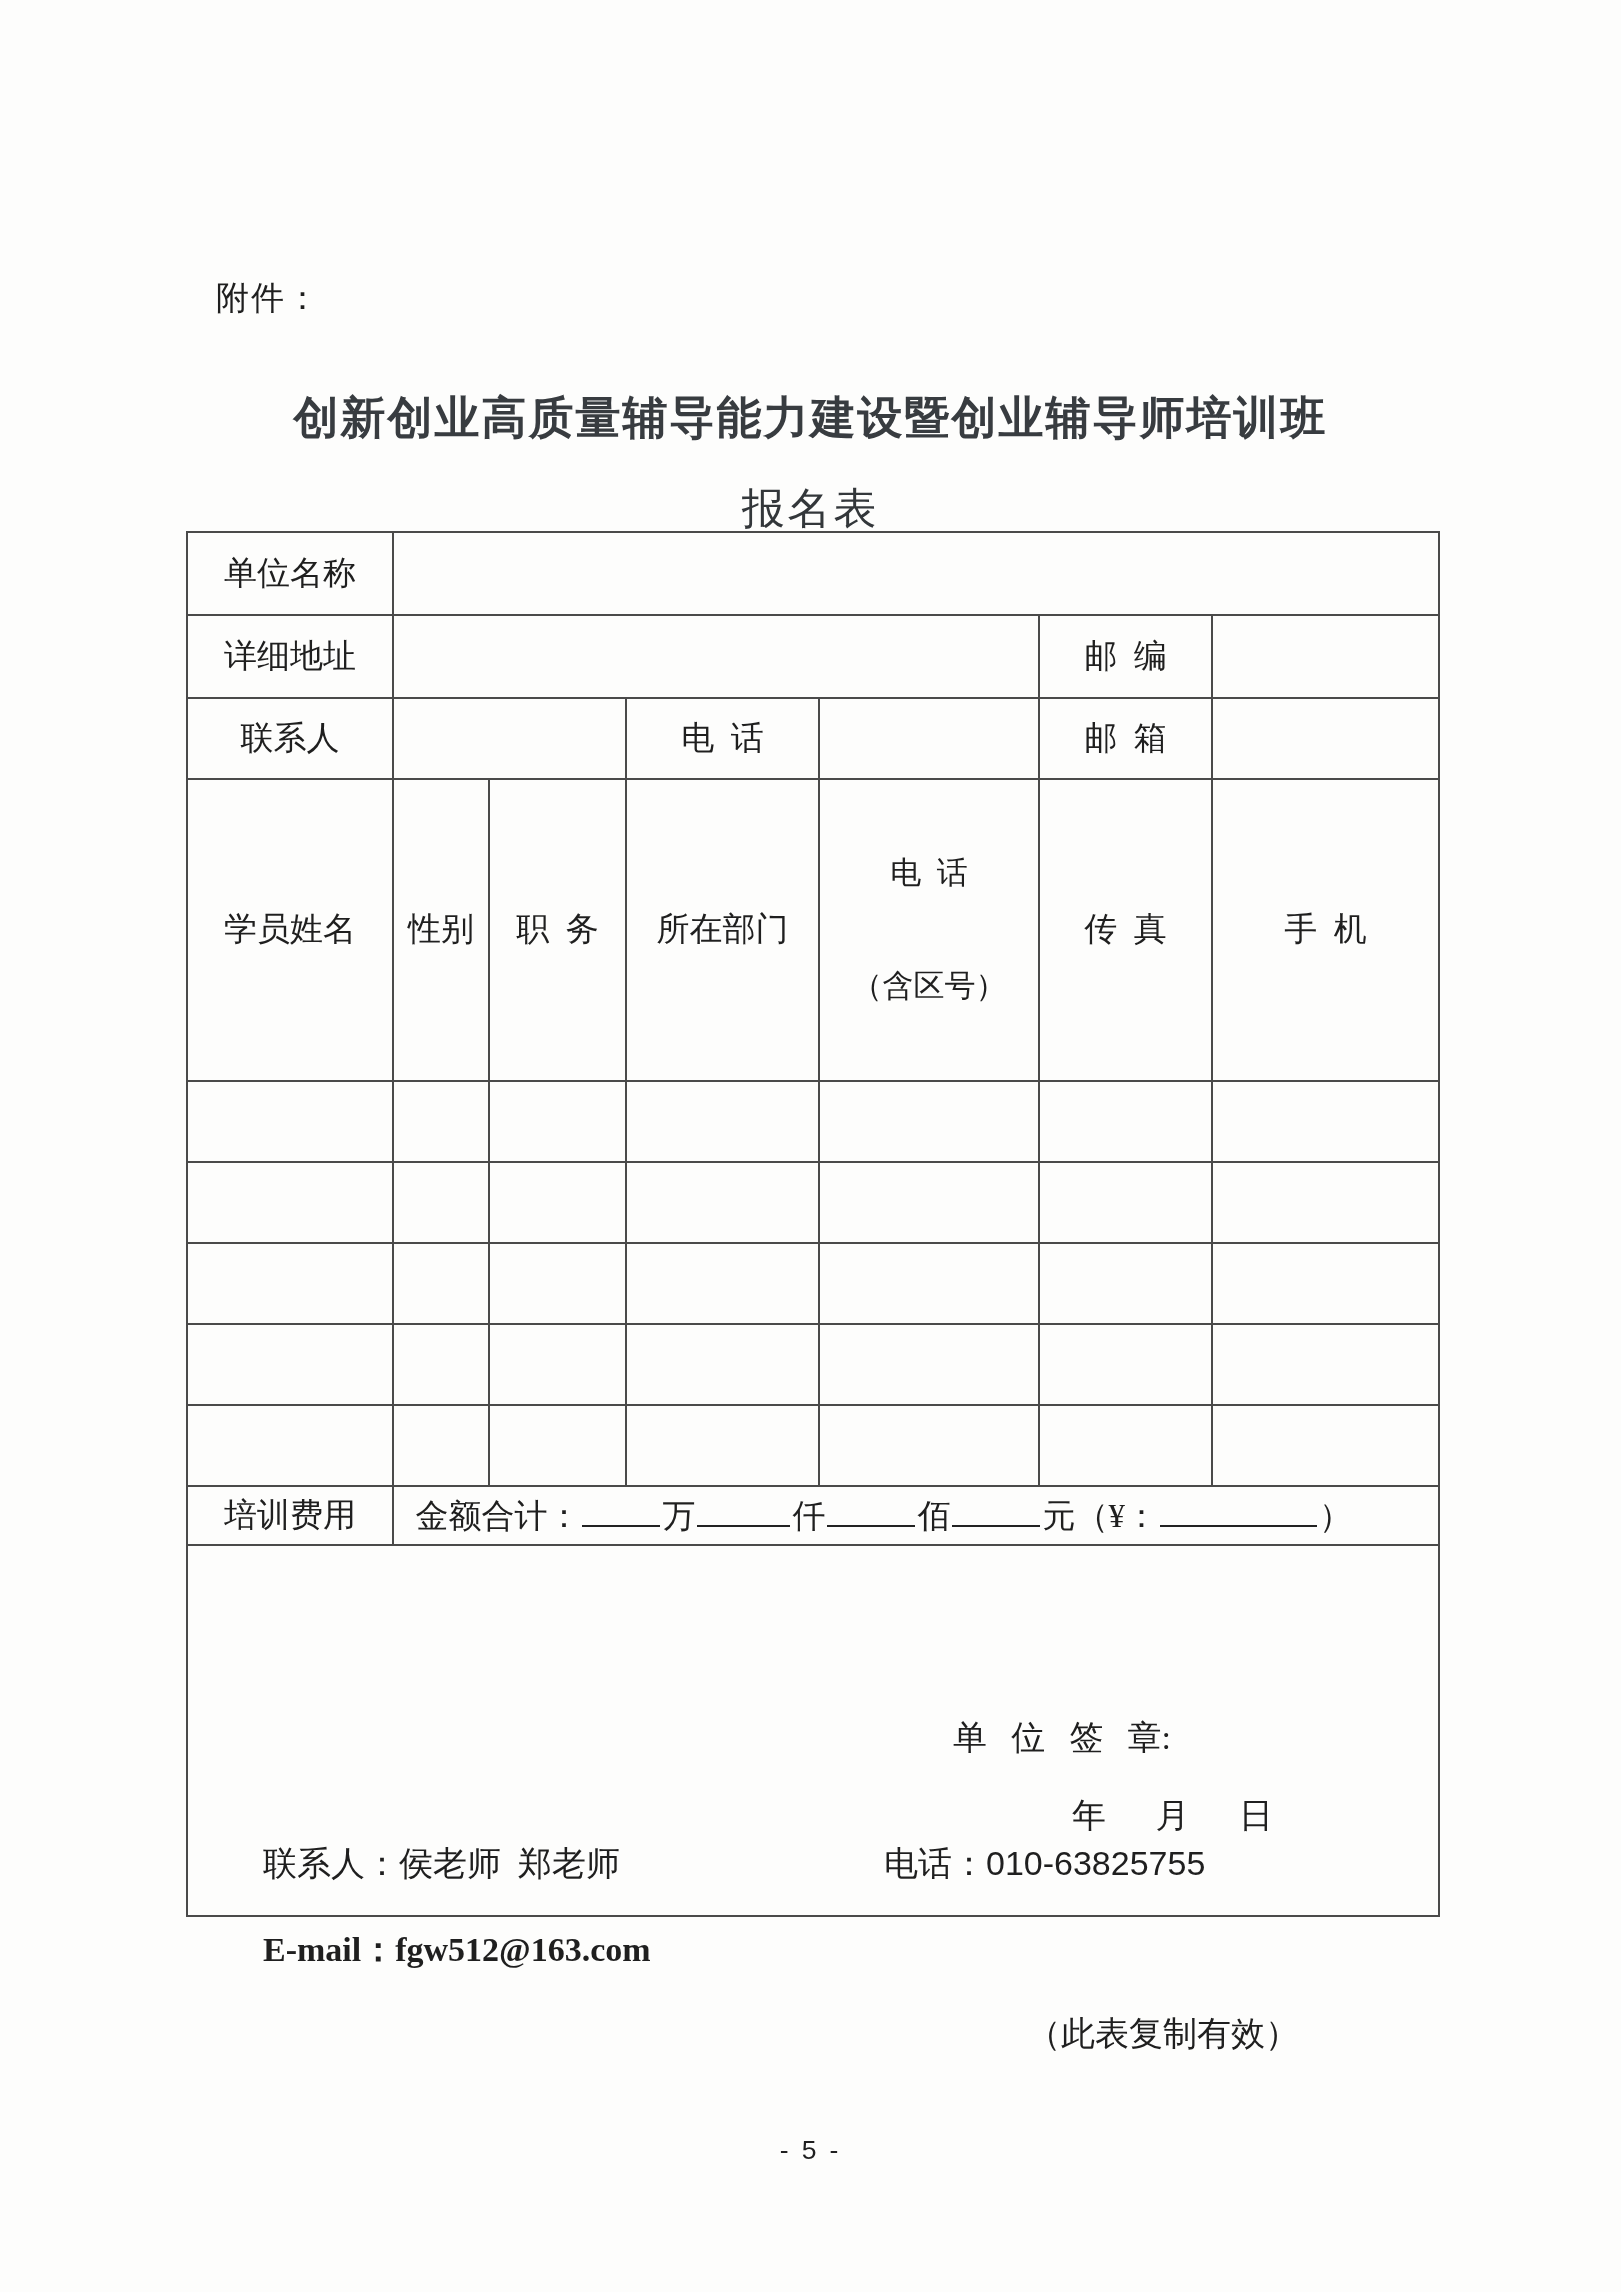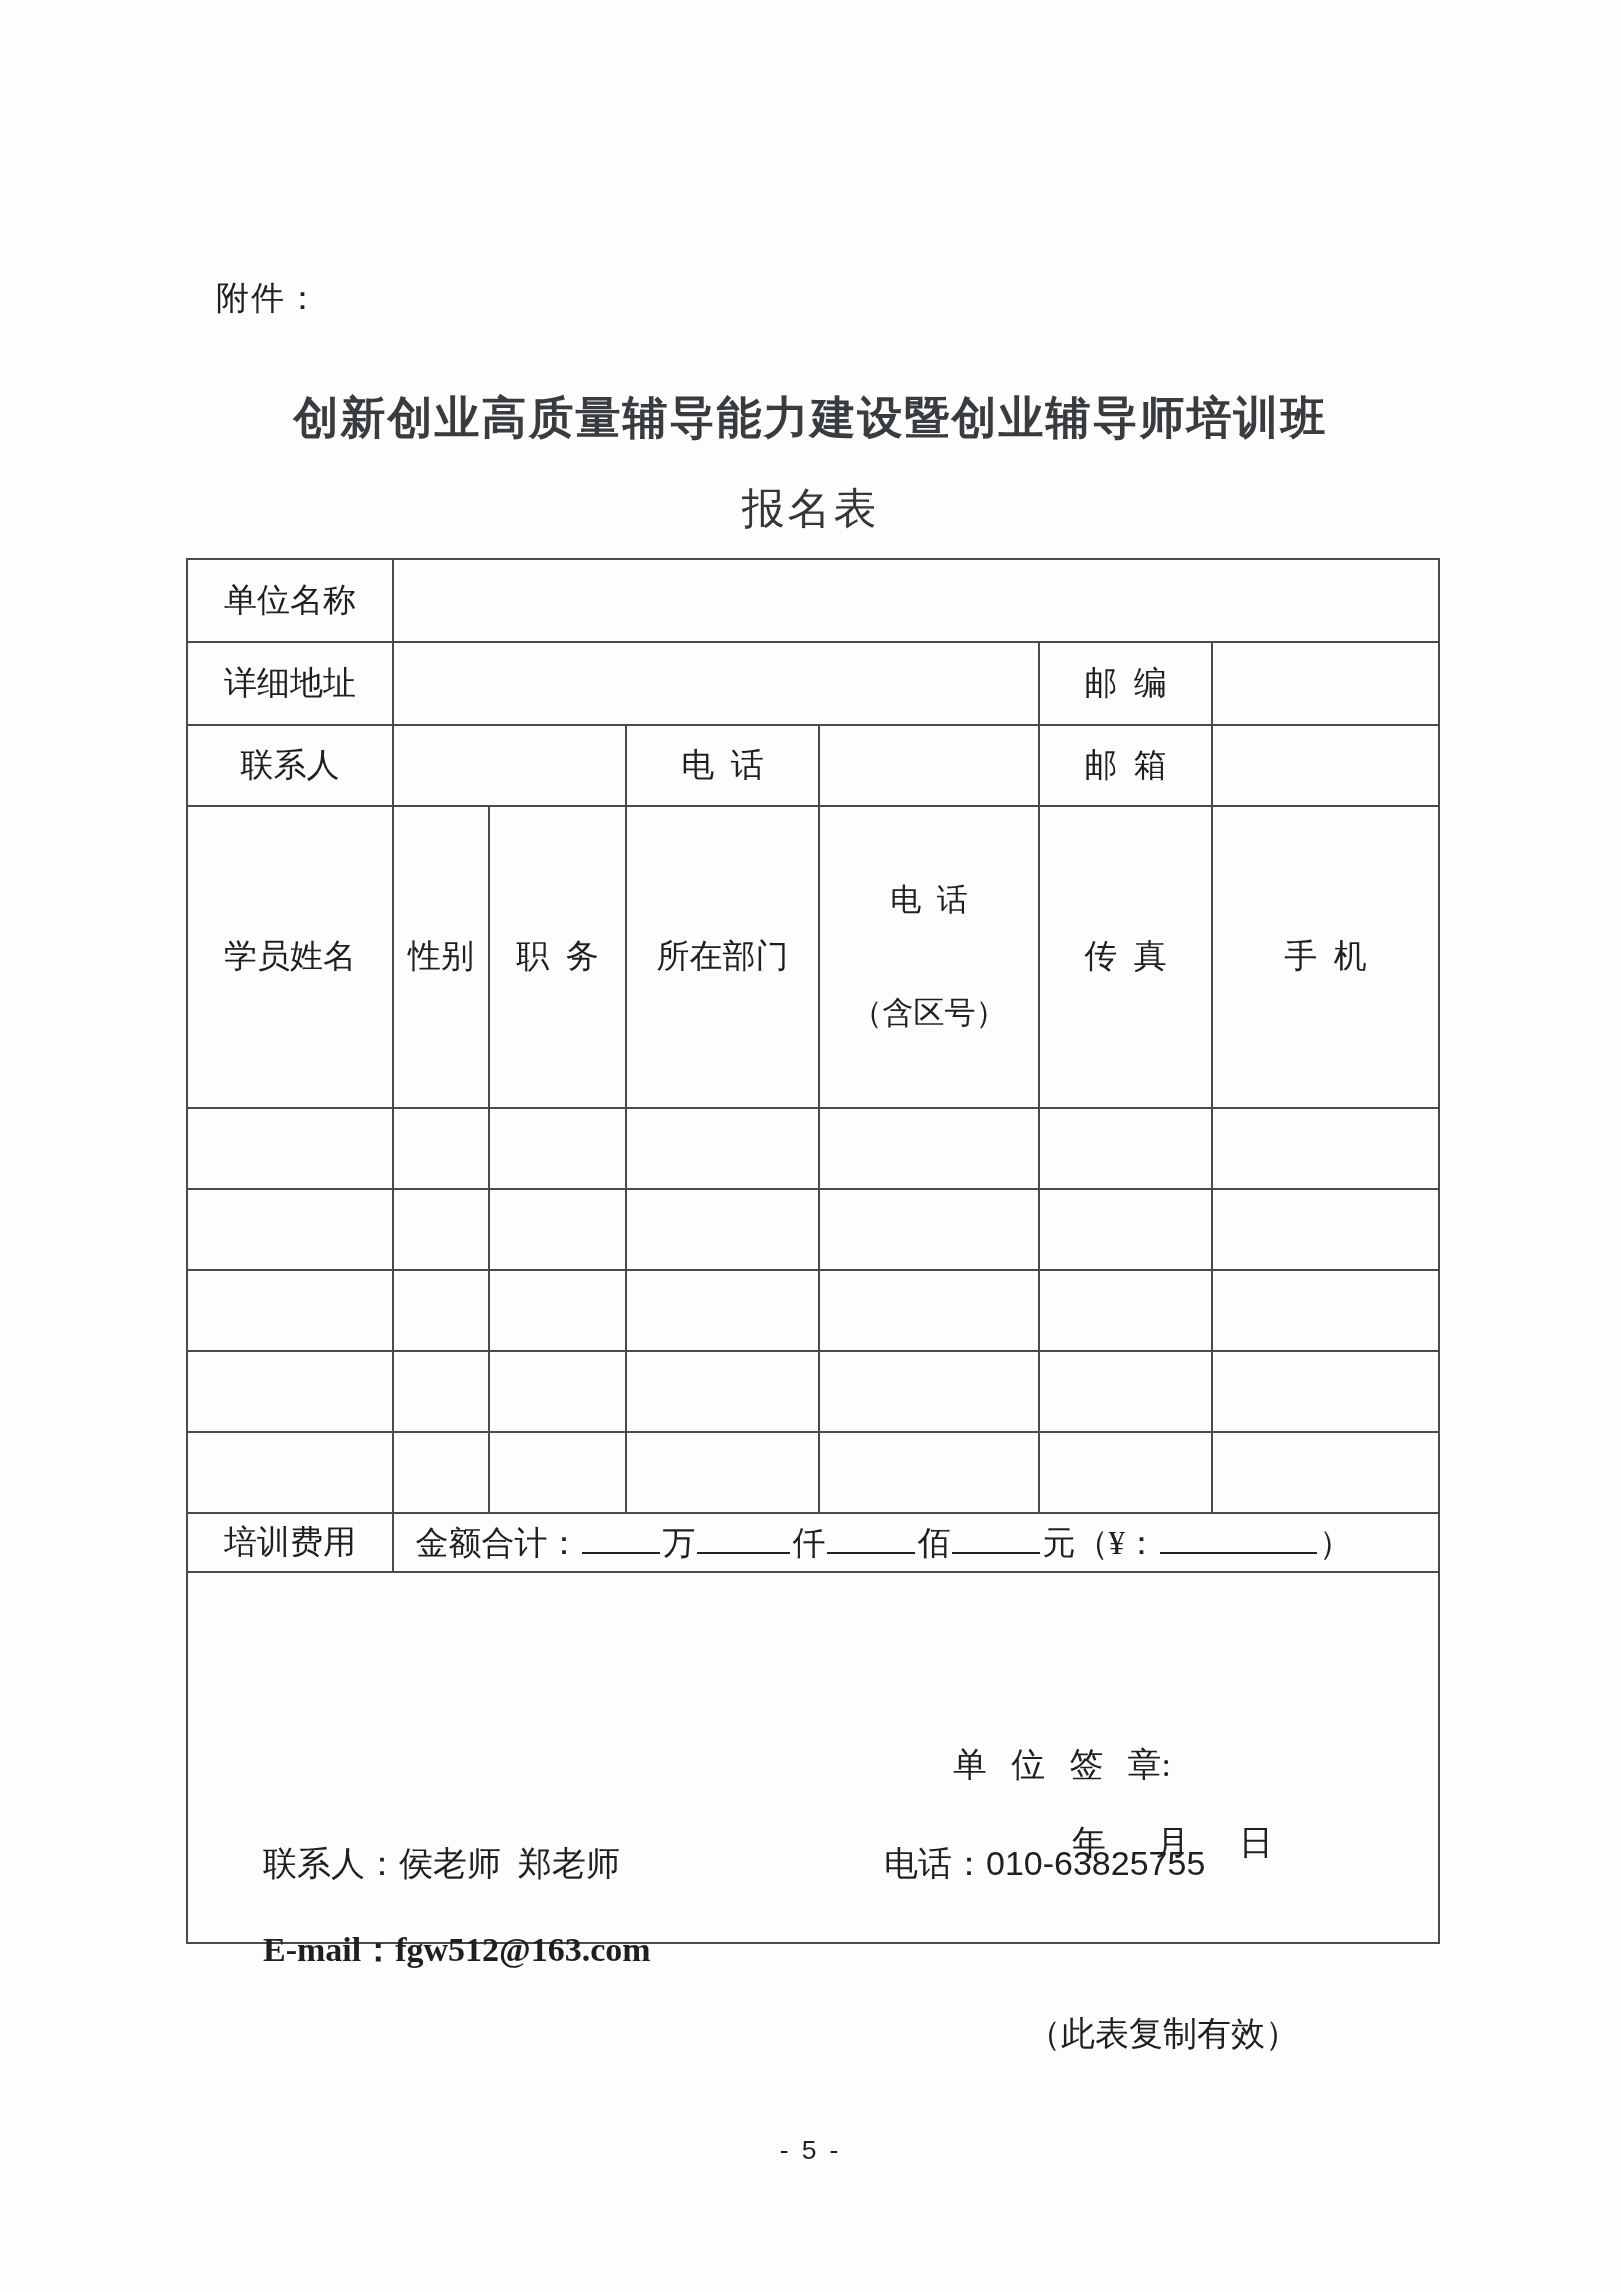--- a/index.html
+++ b/index.html
@@ -20,21 +20,21 @@
     position:absolute;left:0;top:388px;width:100%;
     text-align:center;font-size:45px;font-weight:bold;
     color:#383c40;letter-spacing:2px;
   }
   .doc-subtitle{
     position:absolute;left:0;top:480px;width:100%;
     text-align:center;font-size:43px;font-weight:normal;
     color:#33373a;letter-spacing:2.9px;
   }
   table.form{
-    position:absolute;left:186px;top:558px;
+    position:absolute;left:186px;top:531px;
     width:1253px;border-collapse:collapse;table-layout:fixed;
   }
   table.form td{
     border:2px solid #4a4a4a;
     font-size:33px;
     padding:0 13.7px;
     vertical-align:middle;
     overflow:hidden;
   }
   td.lbl{text-align:center;padding:0 3.9px;white-space:pre;}

